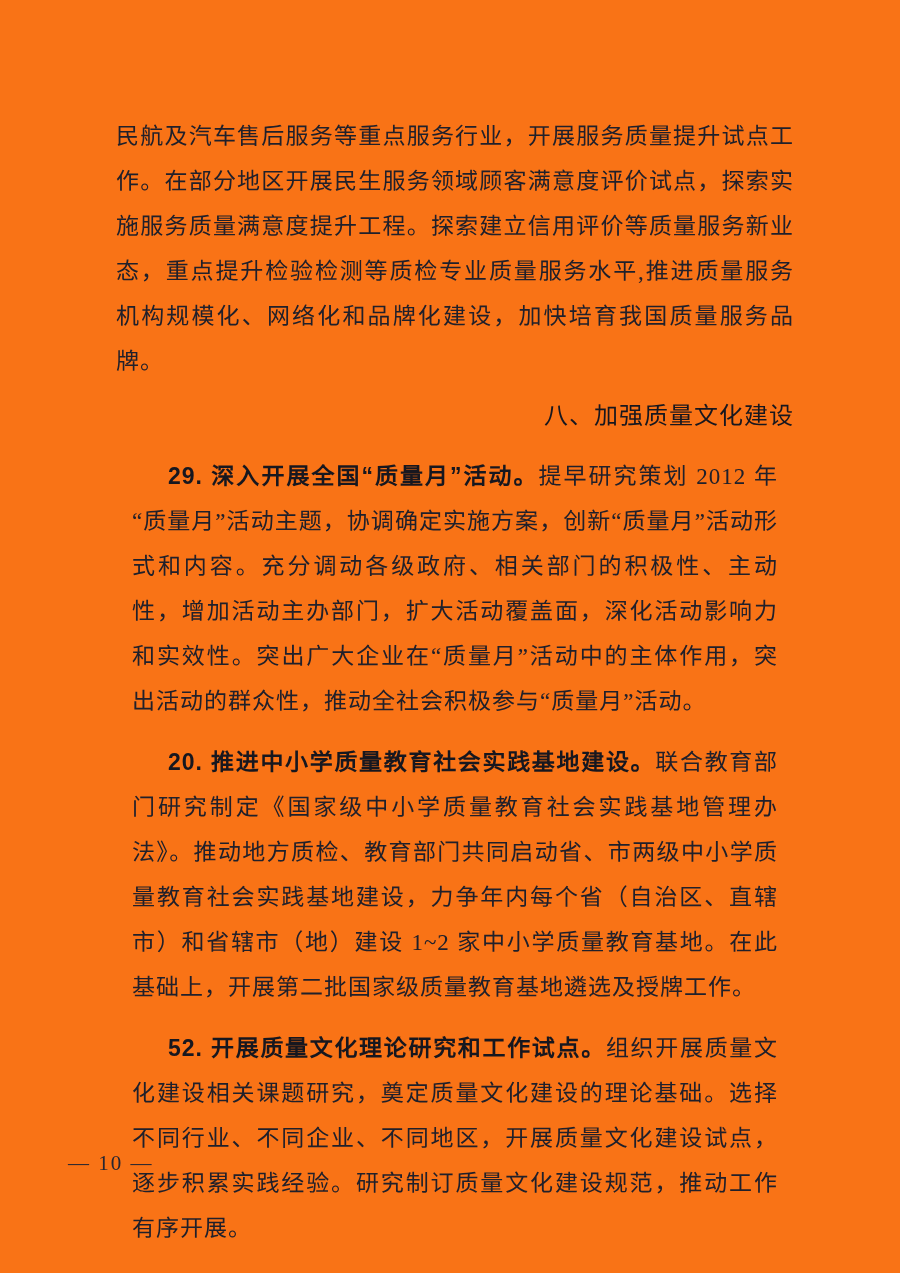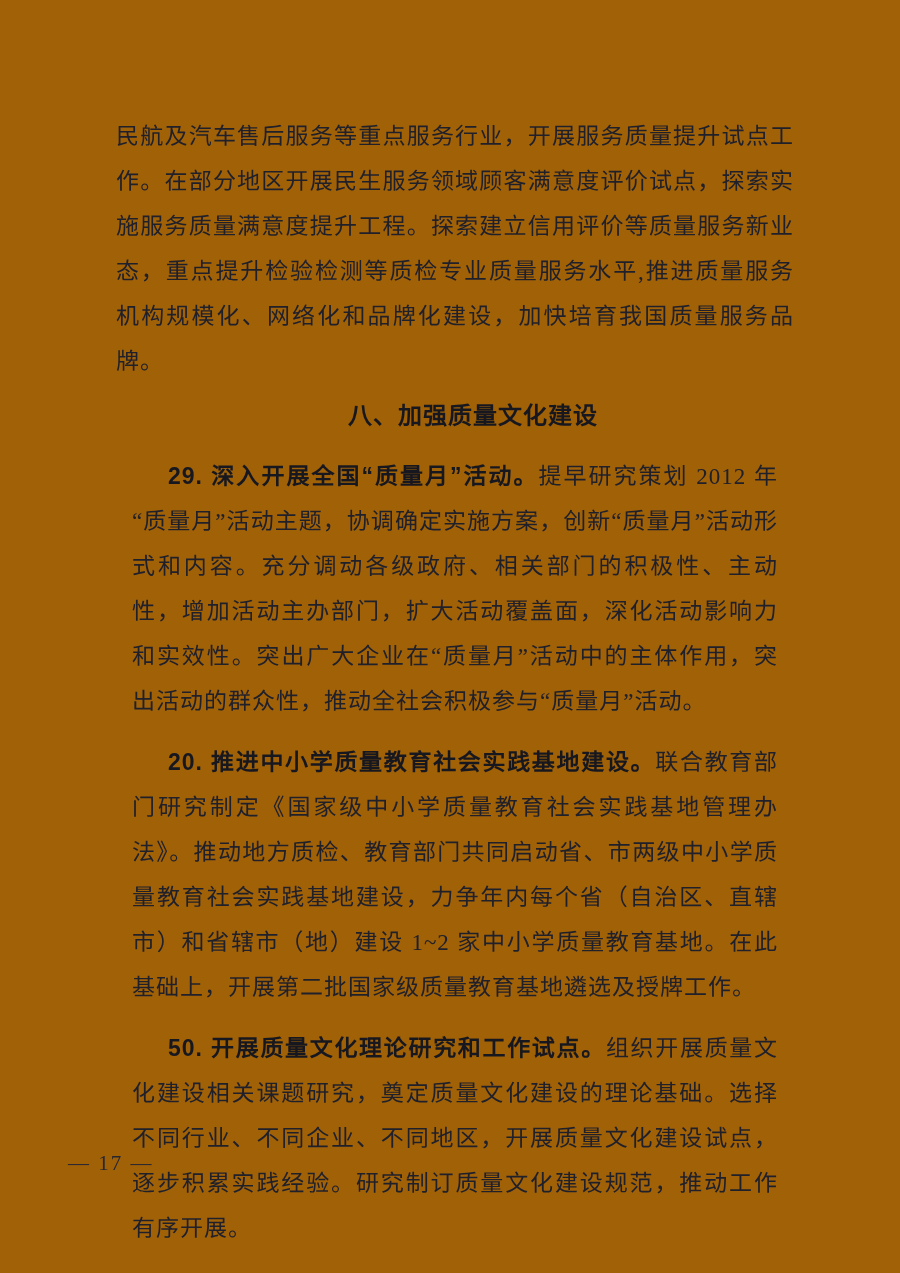--- a/index.html
+++ b/index.html
@@ -4,43 +4,43 @@
 <style>
   html, body { margin: 0; padding: 0; }
   body {
     width: 900px; height: 1273px;
     background: #e9e9e9;
     font-family: "Liberation Serif", "DejaVu Serif", serif;
   }
   .page {
     position: relative;
     width: 900px; height: 1273px;
-    background: #a16207;
+    background: #f97316;
     overflow: hidden;
     color: #20202b;
   }
   .text-block {
     position: absolute;
     left: 116px; top: 114px; width: 678px;
     font-size: 23px;
     line-height: 45px;
     letter-spacing: 1px;
     text-align: justify;
   }
   .para { margin: 0; text-indent: 0; }
   .item { margin: 16px; text-indent: 36px; }
   .heading {
     font-family: "Liberation Sans", "DejaVu Sans", sans-serif;
-    font-weight: 700;
+    font-weight: 400;
     font-size: 24px;
     line-height: 45px;
     color: #17171f;
     margin: 9px 0 6px 0;
     text-indent: 36px;
-    text-align: center;
+    text-align: right;
   }
   .heading-last { margin: 4px 0 0 0; }
   .lead {
     font-family: "Liberation Sans", "DejaVu Sans", sans-serif;
     font-weight: 700;
     color: #17171f;
   }
   .page-number {
     position: absolute;
     left: 68px; top: 1148px;
@@ -59,21 +59,21 @@
   <div class="text-block">
 
     <p class="para">民航及汽车售后服务等重点服务行业，开展服务质量提升试点工作。在部分地区开展民生服务领域顾客满意度评价试点，探索实施服务质量满意度提升工程。探索建立信用评价等质量服务新业态，重点提升检验检测等质检专业质量服务水平,推进质量服务机构规模化、网络化和品牌化建设，加快培育我国质量服务品牌。</p>
 
     <h2 class="heading">八、加强质量文化建设</h2>
 
     <p class="item"><span class="lead">29. 深入开展全国“质量月”活动。</span><span>提早研究策划 2012 年“质量月”活动主题，协调确定实施方案，创新“质量月”活动形式和内容。充分调动各级政府、相关部门的积极性、主动性，增加活动主办部门，扩大活动覆盖面，深化活动影响力和实效性。突出广大企业在“质量月”活动中的主体作用，突出活动的群众性，推动全社会积极参与“质量月”活动。</span></p>
 
     <p class="item"><span class="lead">20. 推进中小学质量教育社会实践基地建设。</span><span>联合教育部门研究制定《国家级中小学质量教育社会实践基地管理办法》。推动地方质检、教育部门共同启动省、市两级中小学质量教育社会实践基地建设，力争年内每个省（自治区、直辖市）和省辖市（地）建设 1~2 家中小学质量教育基地。在此基础上，开展第二批国家级质量教育基地遴选及授牌工作。</span></p>
 
-    <p class="item"><span class="lead">50. 开展质量文化理论研究和工作试点。</span><span>组织开展质量文化建设相关课题研究，奠定质量文化建设的理论基础。选择不同行业、不同企业、不同地区，开展质量文化建设试点，逐步积累实践经验。研究制订质量文化建设规范，推动工作有序开展。</span></p>
+    <p class="item"><span class="lead">52. 开展质量文化理论研究和工作试点。</span><span>组织开展质量文化建设相关课题研究，奠定质量文化建设的理论基础。选择不同行业、不同企业、不同地区，开展质量文化建设试点，逐步积累实践经验。研究制订质量文化建设规范，推动工作有序开展。</span></p>
 
     <h2 class="heading heading-last">九、夯实质量管理基础工作</h2>
 
   </div>
 
-  <div class="page-number">— 17 —</div>
+  <div class="page-number">— 10 —</div>
 
 </div>
 
 </body></html>

